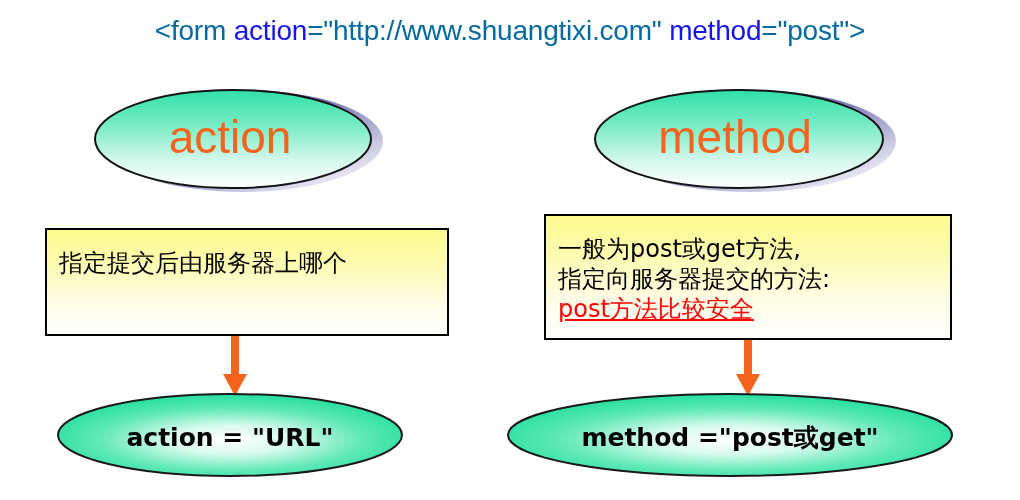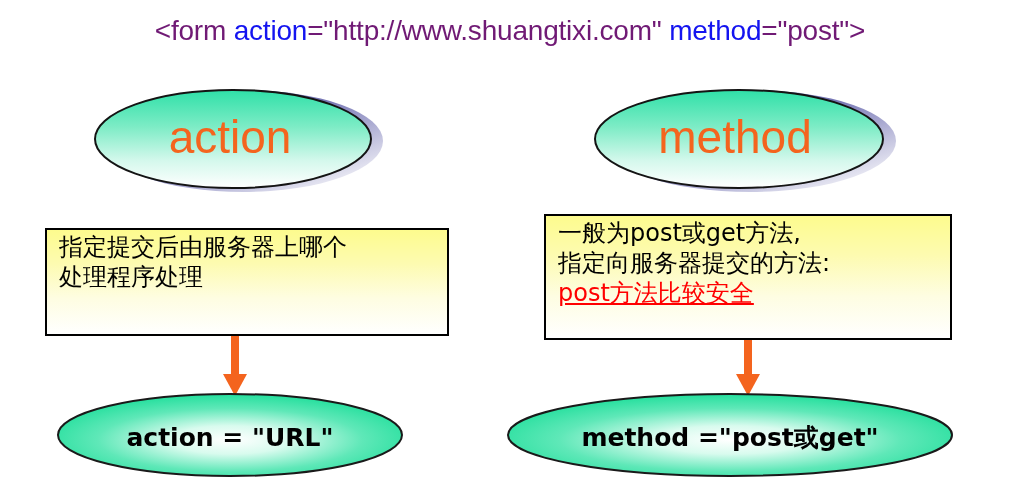--- a/index.html
+++ b/index.html
@@ -21,21 +21,21 @@
     left: 0;
     top: 14px;
     width: 1020px;
     text-align: center;
     font-size: 28px;
     line-height: 34px;
     white-space: nowrap;
     color: #000000;
     letter-spacing: -0.2px;
   }
-  #code-line .kw   { color: #701a75; }
+  #code-line .kw   { color: #0369a1; }
   #code-line .attr { color: #1414f0; }
 
   
   .topcap {
     position: absolute;
   }
   .topcap svg { display: block; }
   .topcap .cap-label {
     position: absolute;
     left: 0;
@@ -47,21 +47,21 @@
     line-height: 46px;
     white-space: nowrap;
   }
 
   
   .note {
     position: absolute;
     border: 2px solid #000000;
     background: linear-gradient(to bottom, #fdfb8e 0%, #fdfbb0 32%, #fefde2 66%, #ffffff 100%);
     box-sizing: border-box;
-    padding: 2px 10px 4px 12px;
+    padding: 18px 10px 4px 12px;
   }
   .note .line {
     font-size: 24px;
     line-height: 30px;
     color: #000000;
     white-space: nowrap;
     font-family: "DejaVu Sans", "Liberation Sans", sans-serif;
   }
   .note .line.red { color: #ff0000; text-decoration: underline; }
 
@@ -111,21 +111,20 @@
       </linearGradient>
     </defs>
     <ellipse cx="155" cy="57" rx="140" ry="51" fill="url(#capShadowL)"></ellipse>
     <ellipse cx="145" cy="55" rx="138" ry="49" fill="url(#capFillL)" stroke="#141414" stroke-width="2"></ellipse>
   </svg>
   <div class="cap-label" style="top:30px; left:-8px;">action</div>
 </div>
 
 <div class="note" style="left:45px; top:228px; width:404px; height:108px;">
   <div class="line">指定提交后由服务器上哪个</div>
-  <div class="line">处理程序处理</div>
 </div>
 
 <div class="arrow" style="left:222px; top:336px; width:26px; height:62px;">
   <svg width="26" height="62" viewBox="0 0 26 62" xmlns="http://www.w3.org/2000/svg">
     <rect x="9" y="0" width="8" height="42" fill="#f4641e"></rect>
     <polygon points="13,60 1,38 25,38" fill="#f4641e"></polygon>
   </svg>
 </div>
 
 <div class="result" style="left:56px; top:392px; width:348px; height:86px;">

